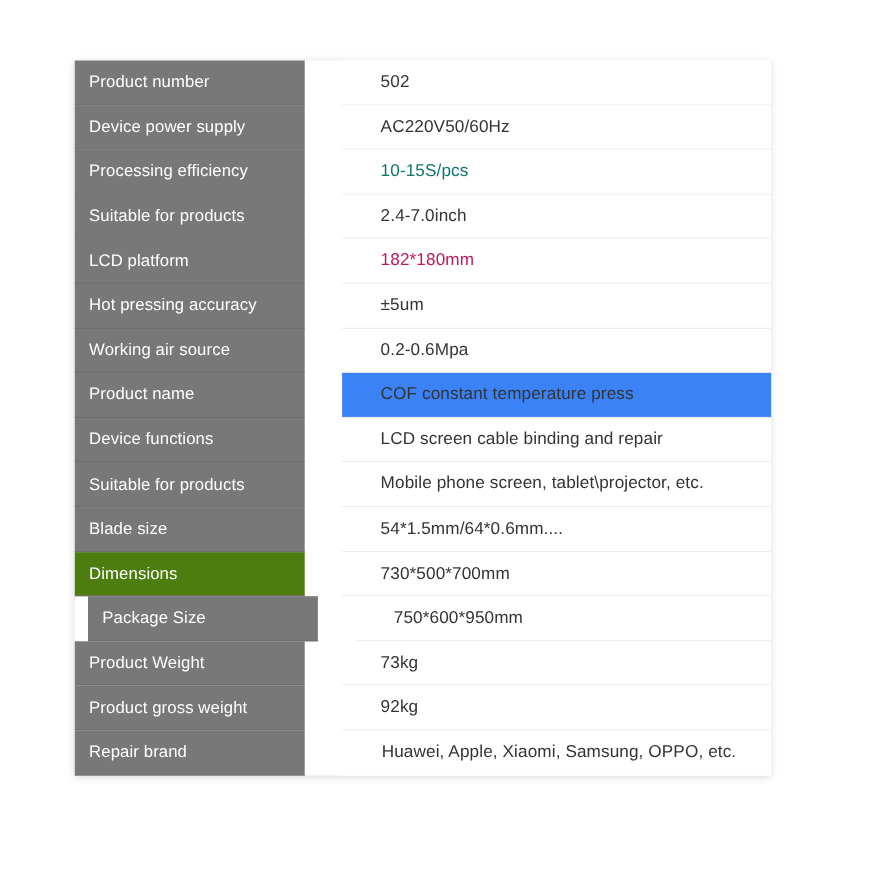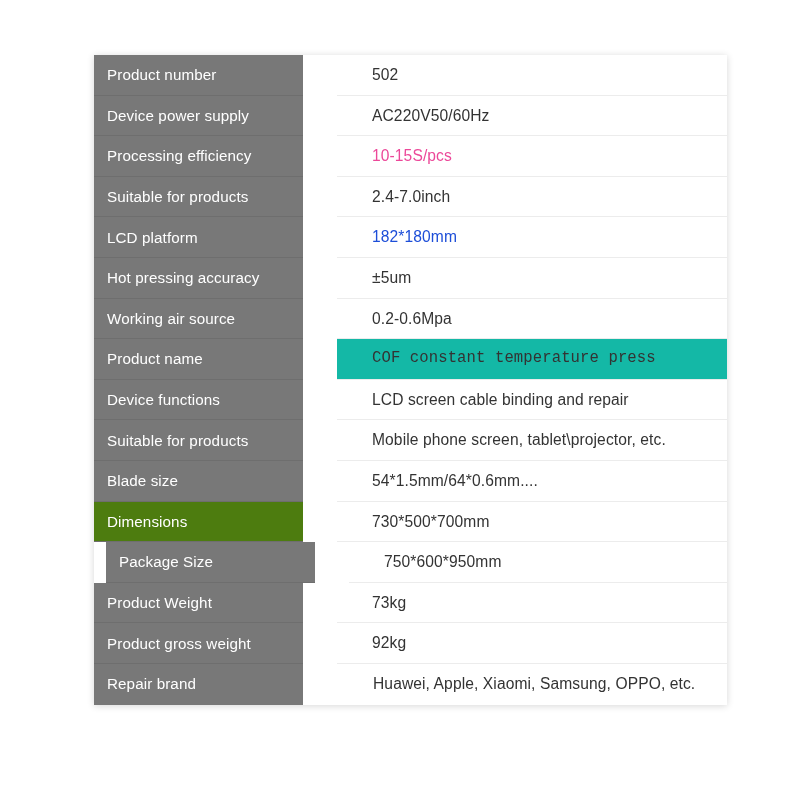--- a/index.html
+++ b/index.html
@@ -18,21 +18,21 @@
   #page {
     position: relative;
     width: 800px;
     height: 800px;
     background: #ffffff;
   }
 
   
   #spec-table {
     position: absolute;
-    left: 94px;
+    left: 68px;
     top: 55px;
     width: 633px;
     background: #ffffff;
     box-shadow: 0 1px 7px rgba(0,0,0,0.16);
     display: flex;
     flex-direction: column;
   }
 
   .spec-row {
     display: flex;
@@ -93,41 +93,41 @@
   <div class="spec-row">
         <div class="spec-label" style="background: rgb(120, 120, 120); color: rgb(255, 255, 255);">Product number</div>
         <div class="spec-value" style="background: rgb(255, 255, 255); color: rgb(51, 51, 51);">502</div>
       </div>
       <div class="spec-row">
         <div class="spec-label" style="background: rgb(120, 120, 120); color: rgb(255, 255, 255);">Device power supply</div>
         <div class="spec-value" style="background: rgb(255, 255, 255); color: rgb(51, 51, 51);">AC220V50/60Hz</div>
       </div>
       <div class="spec-row">
         <div class="spec-label" style="background: rgb(120, 120, 120); color: rgb(255, 255, 255);">Processing efficiency</div>
-        <div class="spec-value" style="background: rgb(255, 255, 255); color: #ec4899;">10-15S/pcs</div>
+        <div class="spec-value" style="background: rgb(255, 255, 255); color: #0f766e;">10-15S/pcs</div>
       </div>
       <div class="spec-row">
         <div class="spec-label" style="background: rgb(120, 120, 120); color: rgb(255, 255, 255);">Suitable for products</div>
         <div class="spec-value" style="background: rgb(255, 255, 255); color: rgb(51, 51, 51);">2.4-7.0inch</div>
       </div>
       <div class="spec-row">
         <div class="spec-label" style="background: rgb(120, 120, 120); color: rgb(255, 255, 255);">LCD platform</div>
-        <div class="spec-value" style="background: rgb(255, 255, 255); color: #1d4ed8; text-align: right;">182*180mm</div>
+        <div class="spec-value" style="background: rgb(255, 255, 255); color: #be185d; text-align: right;">182*180mm</div>
       </div>
       <div class="spec-row">
         <div class="spec-label" style="background: rgb(120, 120, 120); color: rgb(255, 255, 255);">Hot pressing accuracy</div>
         <div class="spec-value" style="background: rgb(255, 255, 255); color: rgb(51, 51, 51);">±5um</div>
       </div>
       <div class="spec-row">
         <div class="spec-label" style="background: rgb(120, 120, 120); color: rgb(255, 255, 255);">Working air source</div>
         <div class="spec-value" style="background: rgb(255, 255, 255); color: rgb(51, 51, 51);">0.2-0.6Mpa</div>
       </div>
       <div class="spec-row">
         <div class="spec-label" style="background: rgb(120, 120, 120); color: rgb(255, 255, 255);">Product name</div>
-        <div class="spec-value" style="background: #14b8a6; color: rgb(51, 51, 51); font-family: Liberation Mono, monospace;">COF constant temperature press</div>
+        <div class="spec-value" style="background: #3b82f6; color: rgb(51, 51, 51);">COF constant temperature press</div>
       </div>
       <div class="spec-row">
         <div class="spec-label" style="background: rgb(120, 120, 120); color: rgb(255, 255, 255);">Device functions</div>
         <div class="spec-value" style="background: rgb(255, 255, 255); color: rgb(51, 51, 51);">LCD screen cable binding and repair</div>
       </div>
       <div class="spec-row">
         <div class="spec-label" style="background: rgb(120, 120, 120); color: rgb(255, 255, 255);">Suitable for products</div>
         <div class="spec-value" style="background: rgb(255, 255, 255); color: rgb(51, 51, 51);">Mobile phone screen, tablet\projector, etc.</div>
       </div>
       <div class="spec-row">

